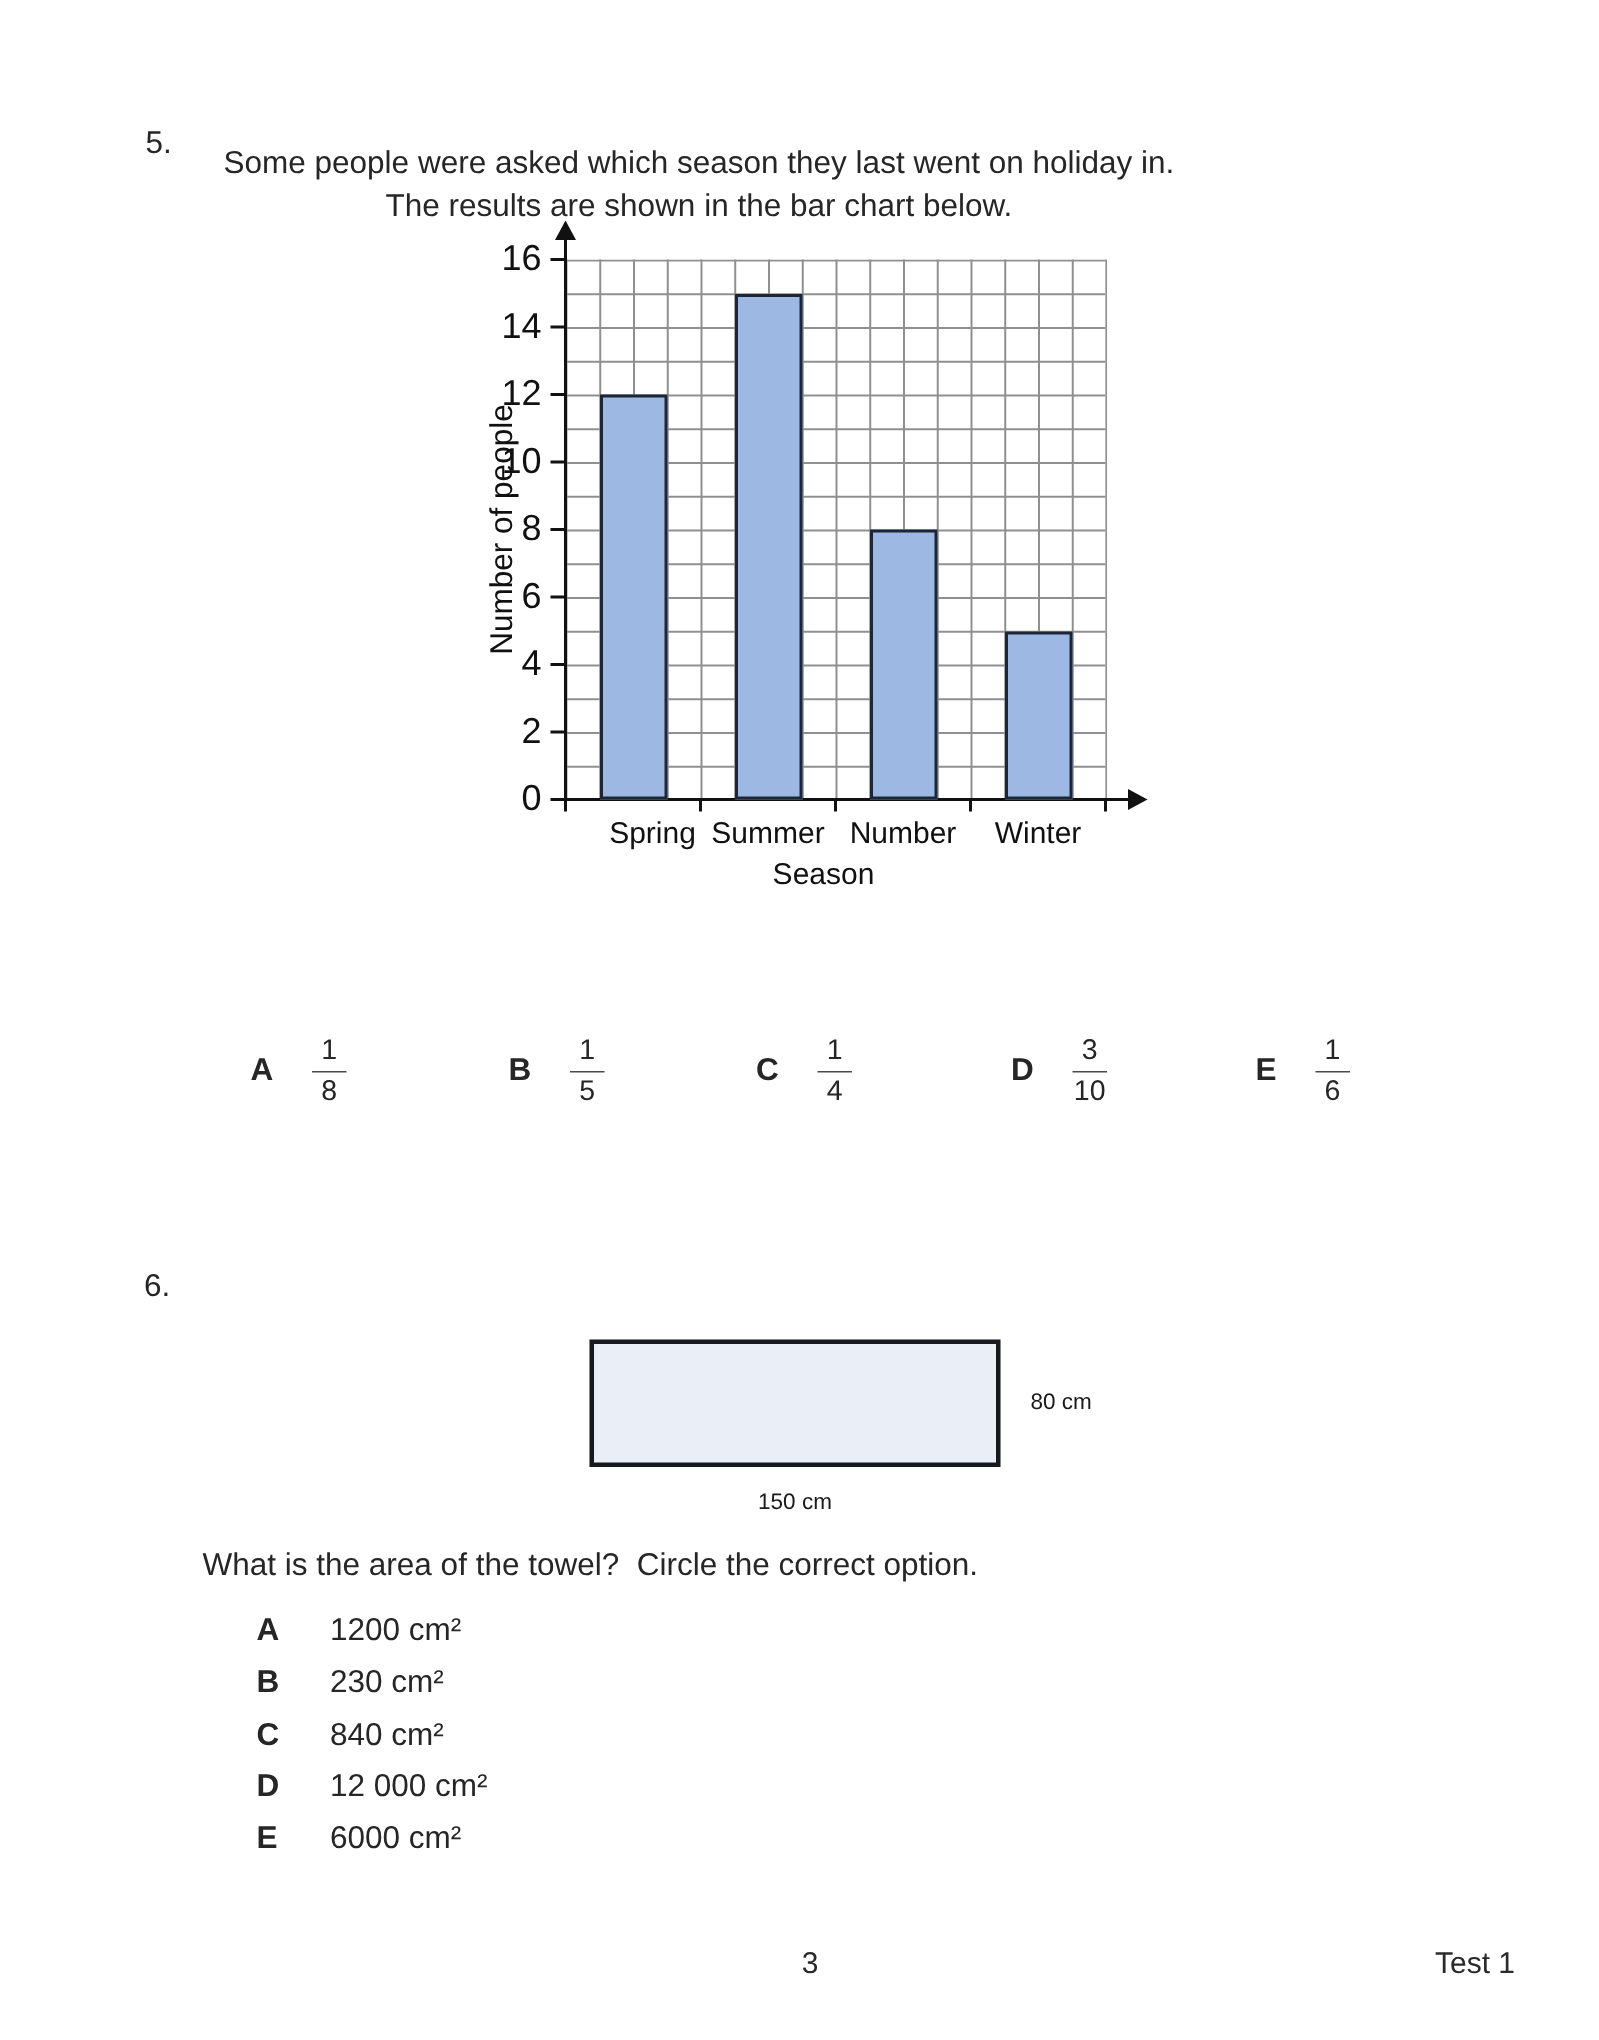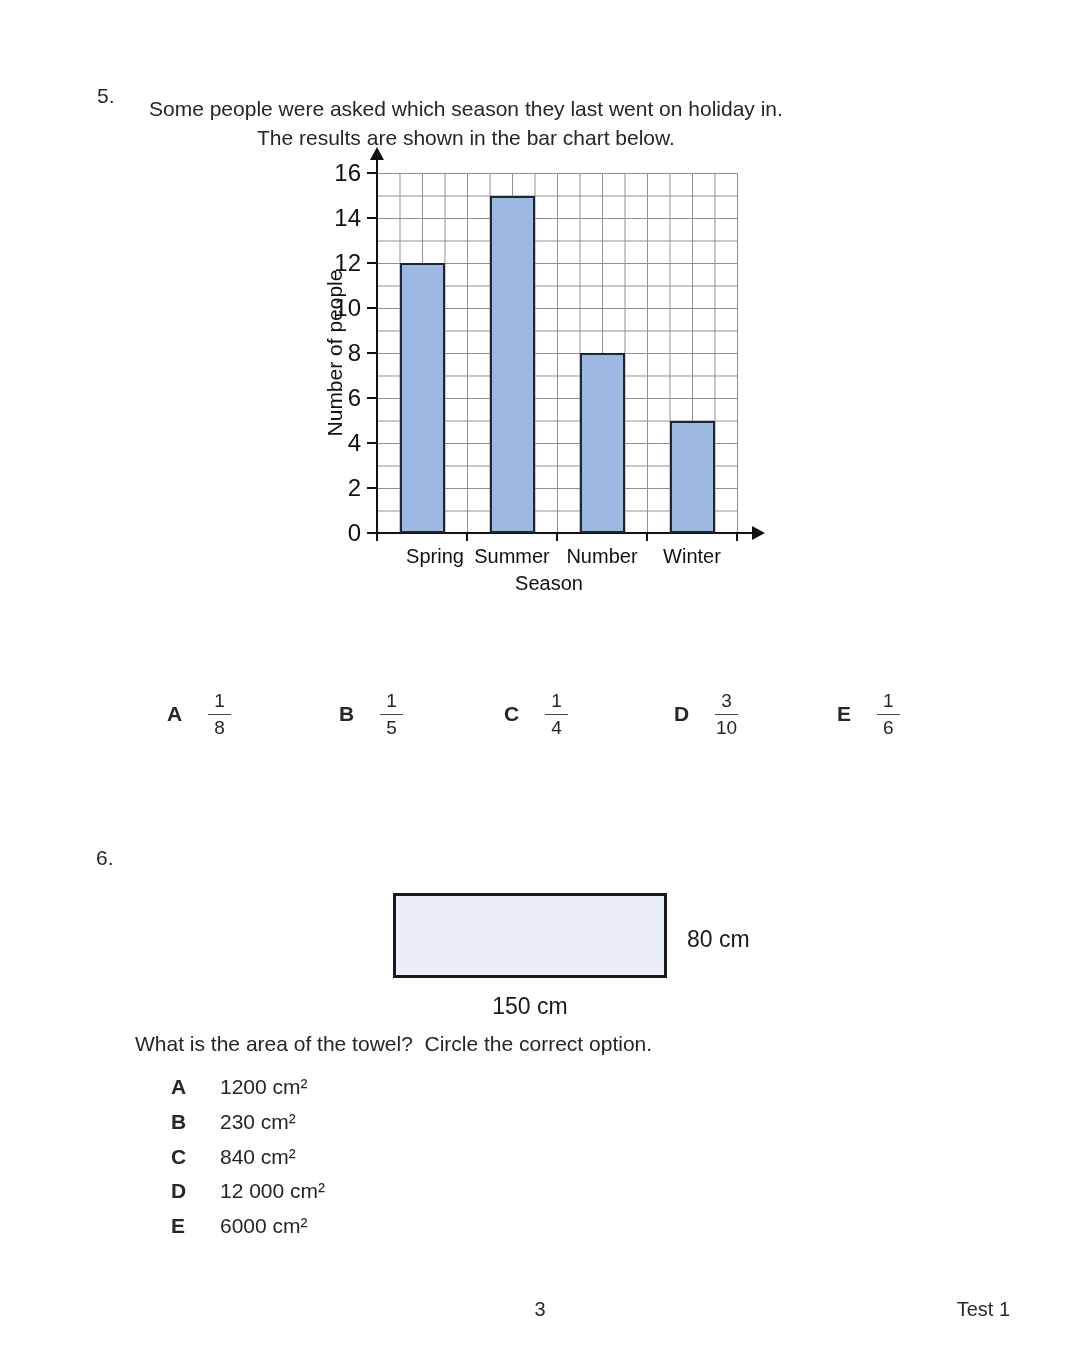--- a/index.html
+++ b/index.html
@@ -44,21 +44,21 @@
   .opt-letter{font-weight:bold;font-size:21px;color:#262626;}
   .frac{display:inline-flex;flex-direction:column;align-items:center;font-size:19px;line-height:20px;color:#262626;}
   .frac .num{padding:0 6px 3px;border-bottom:1.5px solid #4a4a4a;}
   .frac .den{padding-top:3px;}
 
   
   #towel-rect{
     position:absolute;left:393px;top:893px;width:274px;height:85px;
     box-sizing:border-box;border:3px solid #17191e;background:#eaeef6;
   }
-  .dim-label{position:absolute;font-size:23px;color:#1a1a1a;white-space:nowrap;}
+  .dim-label{position:absolute;font-size:15px;color:#1a1a1a;white-space:nowrap;}
 
   
   .q6-opt{position:absolute;left:171px;display:flex;font-size:21px;line-height:26px;}
   .q6-opt .opt-letter{width:49px;display:inline-block;}
 
   
   .footer-item{position:absolute;top:1298px;font-size:20px;color:#2a2a2a;white-space:nowrap;}
 </style>
 </head>
 <body>

